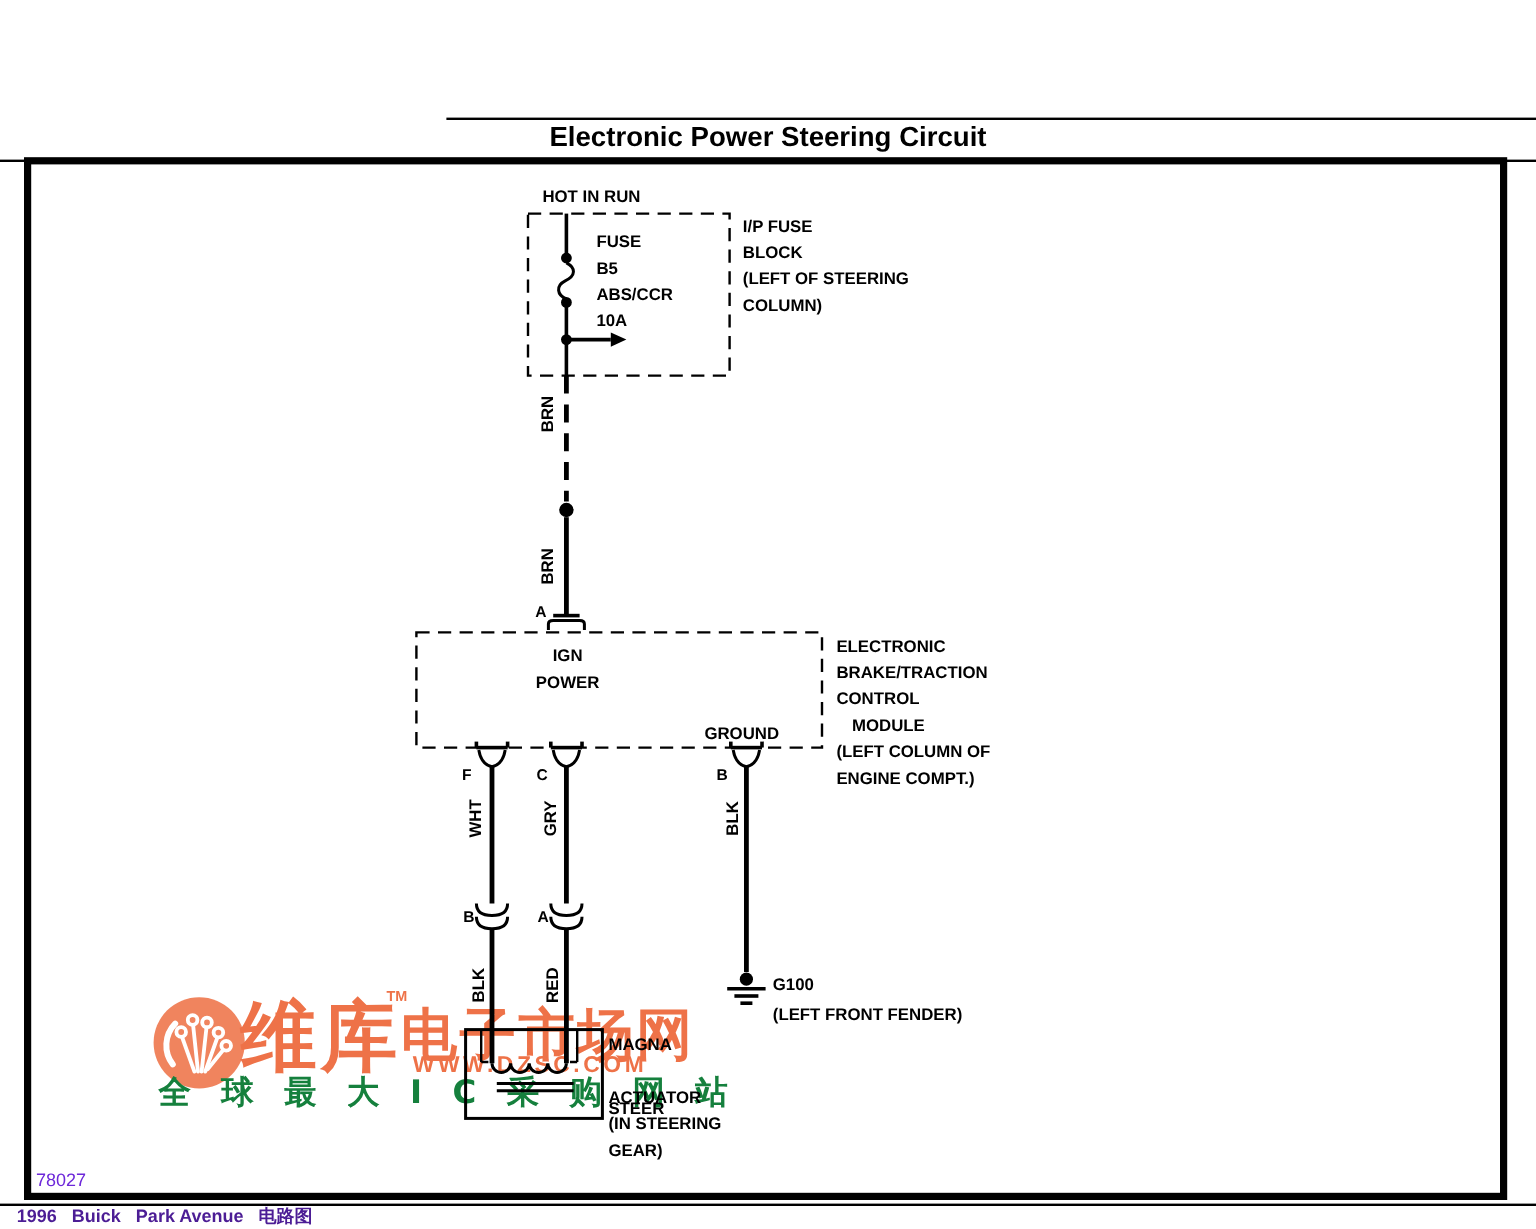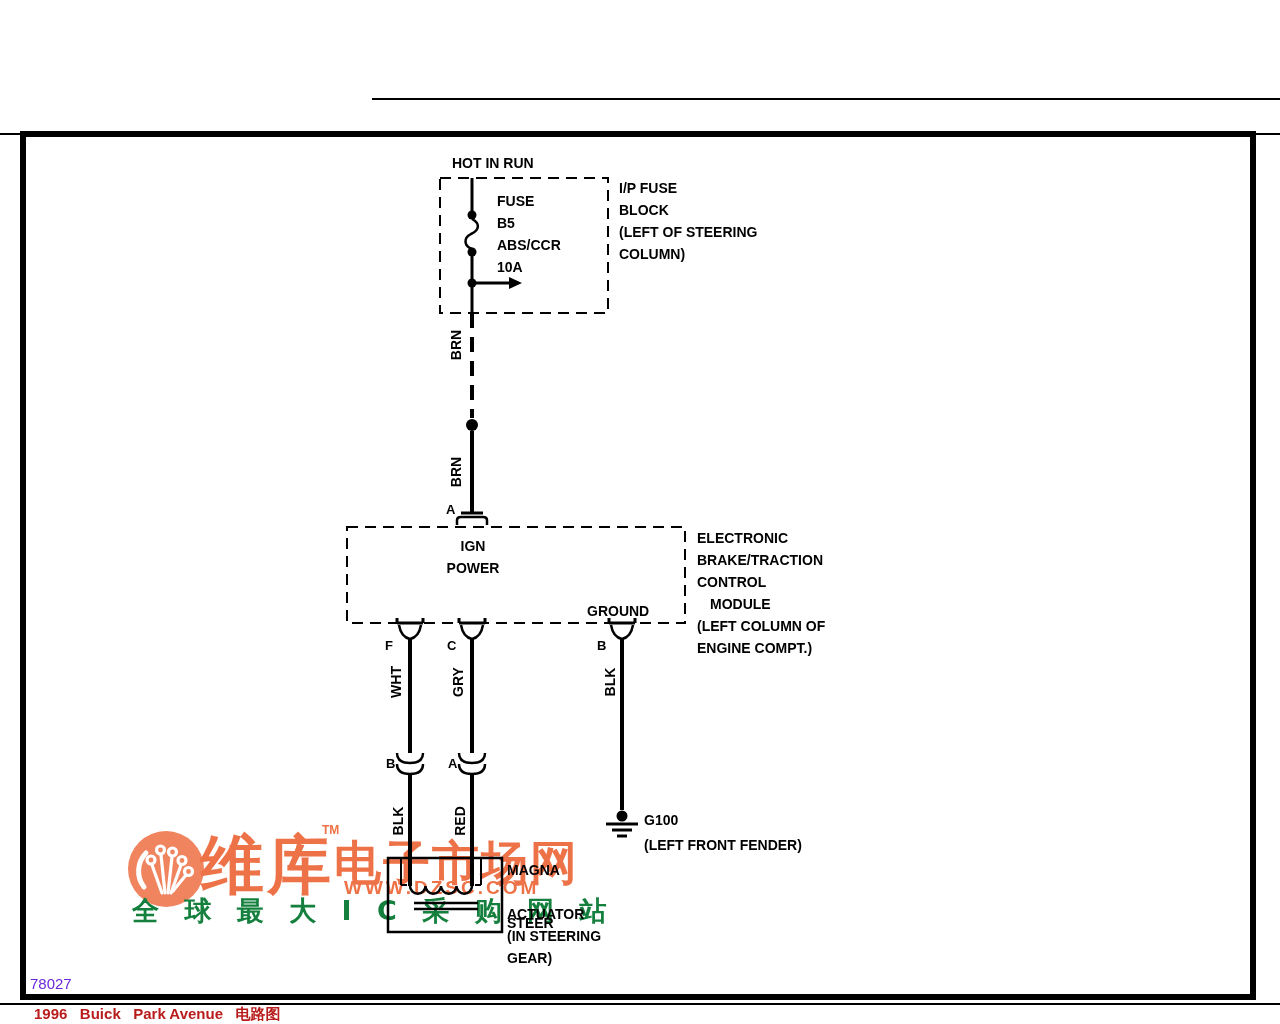--- a/index.html
+++ b/index.html
@@ -19,22 +19,22 @@
   .rule{position:absolute;background:#000;z-index:5;}
   #main-frame{
     position:absolute;left:20px;top:131px;width:1236px;height:869px;
     border:6px solid #000;box-sizing:border-box;z-index:6;background:transparent;
   }
   #page-title{
     position:absolute;left:0;top:100px;width:1280px;text-align:center;
     font:700 23px/28px "Liberation Sans",sans-serif;color:#000;z-index:30;
   }
   #footer-caption{
-    position:absolute;left:34px;top:1005px;
-    font:700 15px/18px "Liberation Sans",sans-serif;color:#b91c1c;white-space:pre;z-index:30;
+    position:absolute;left:14px;top:1005px;
+    font:700 15px/18px "Liberation Sans",sans-serif;color:#4c1d95;white-space:pre;z-index:30;
   }
   #diagram-number{
     position:absolute;left:30px;top:975px;
     font:400 15px/18px "Liberation Sans",sans-serif;color:#6d28d9;z-index:30;
   }
   #wiring-svg{position:absolute;left:0;top:0;z-index:20;}
   
   #watermark{position:absolute;left:0;top:0;width:1280px;height:1024px;z-index:10;padding-left:17px;}
   #wm-logo{
     position:absolute;left:128px;top:831px;width:76px;height:76px;border-radius:50%;
@@ -88,20 +88,21 @@
       </svg>
     </div>
     <div id="wm-brand">维库</div>
     <div id="wm-tm">TM</div>
     <div id="wm-brand-suffix">电子市场网</div>
     <div id="wm-url">WWW.DZSC.COM</div>
     <div id="wm-slogan">全 球 最 大 I C 采 购 网 站</div>
   </div>
 
   <div class="rule" style="left:372px;top:98px;width:908px;height:2px;"></div>
+  <div id="page-title">Electronic Power Steering Circuit</div>
   <div class="rule" style="left:0;top:133px;width:1280px;height:2px;"></div>
   <div id="main-frame"></div>
   <div class="rule" style="left:0;top:1003px;width:1280px;height:2px;"></div>
 
   <svg id="wiring-svg" width="1280" height="1024" viewBox="0 0 1280 1024">
     <g stroke="#000" fill="none">
 
       <rect x="440" y="178" width="168" height="135" stroke-width="2" stroke-dasharray="11 7"></rect>
 
       <line x1="472" y1="178" x2="472" y2="211" stroke-width="3"></line>

